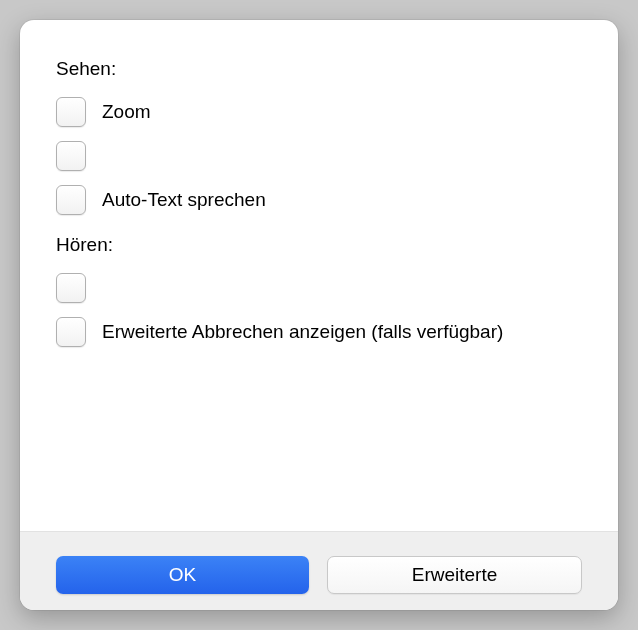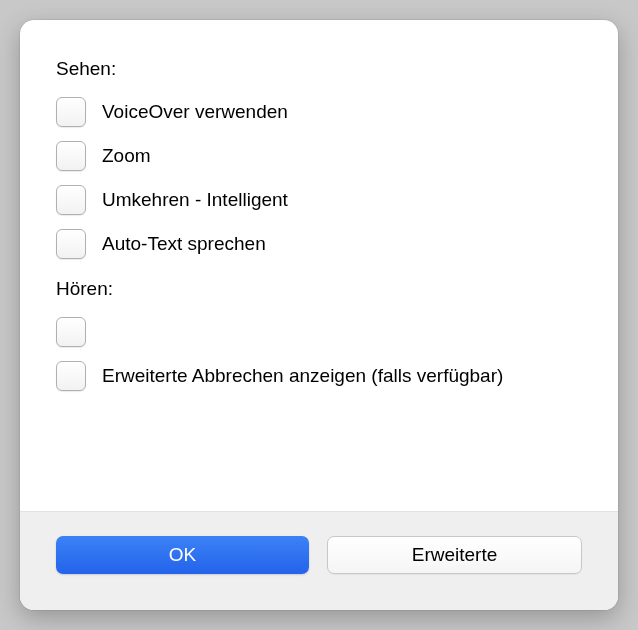--- a/index.html
+++ b/index.html
@@ -56,21 +56,21 @@
       cursor: pointer;
     }
     .checkbox-label {
       font-size: 19px;
       color: #000;
       cursor: default;
     }
     .button-bar {
       background: #efefef;
       border-top: 1px solid #e2e2e2;
-      padding: 24px 36px 36px 36px;
+      padding: 24px 36px 16px 36px;
       display: flex;
       gap: 18px;
     }
     .btn {
       flex: 1;
       height: 38px;
       border-radius: 7px;
       font-size: 19px;
       border: none;
       cursor: pointer;
@@ -89,33 +89,28 @@
     }
   </style>
 </head>
 <body>
 
 <div class="dialog">
   <div class="content">
 
     <div class="section-label">Sehen:</div>
 
-    <div class="checkbox-row">
-      <div class="checkbox"></div>
-      <span class="checkbox-label">VoiceOver verwenden</span>
-    </div>
 
     <div class="checkbox-row">
       <div class="checkbox"></div>
       <span class="checkbox-label">Zoom</span>
     </div>
 
     <div class="checkbox-row">
       <div class="checkbox"></div>
-      <span class="checkbox-label">Umkehren - Intelligent</span>
     </div>
 
     <div class="checkbox-row">
       <div class="checkbox"></div>
       <span class="checkbox-label">Auto-Text sprechen</span>
     </div>
 
     <div class="section-label">Hören:</div>
 
     <div class="checkbox-row">

